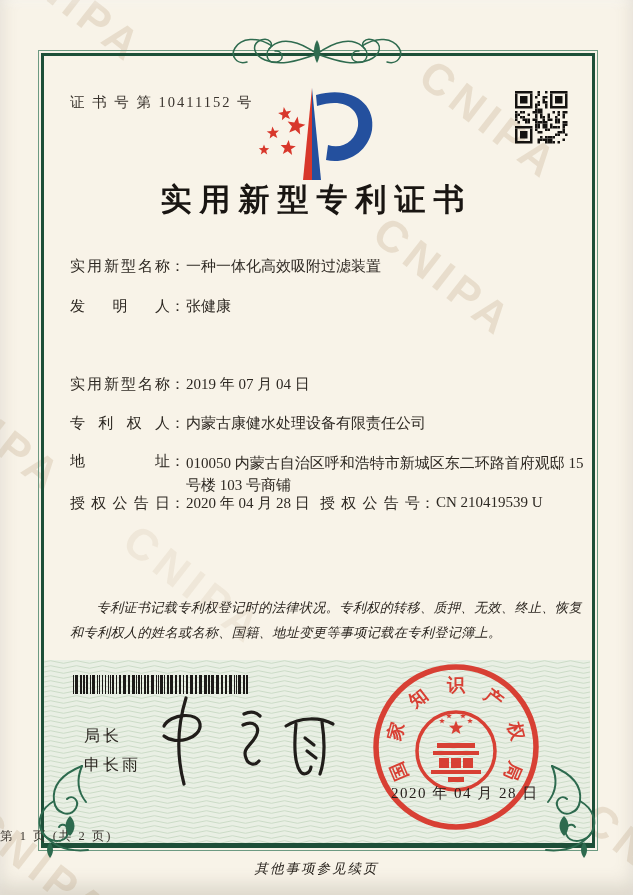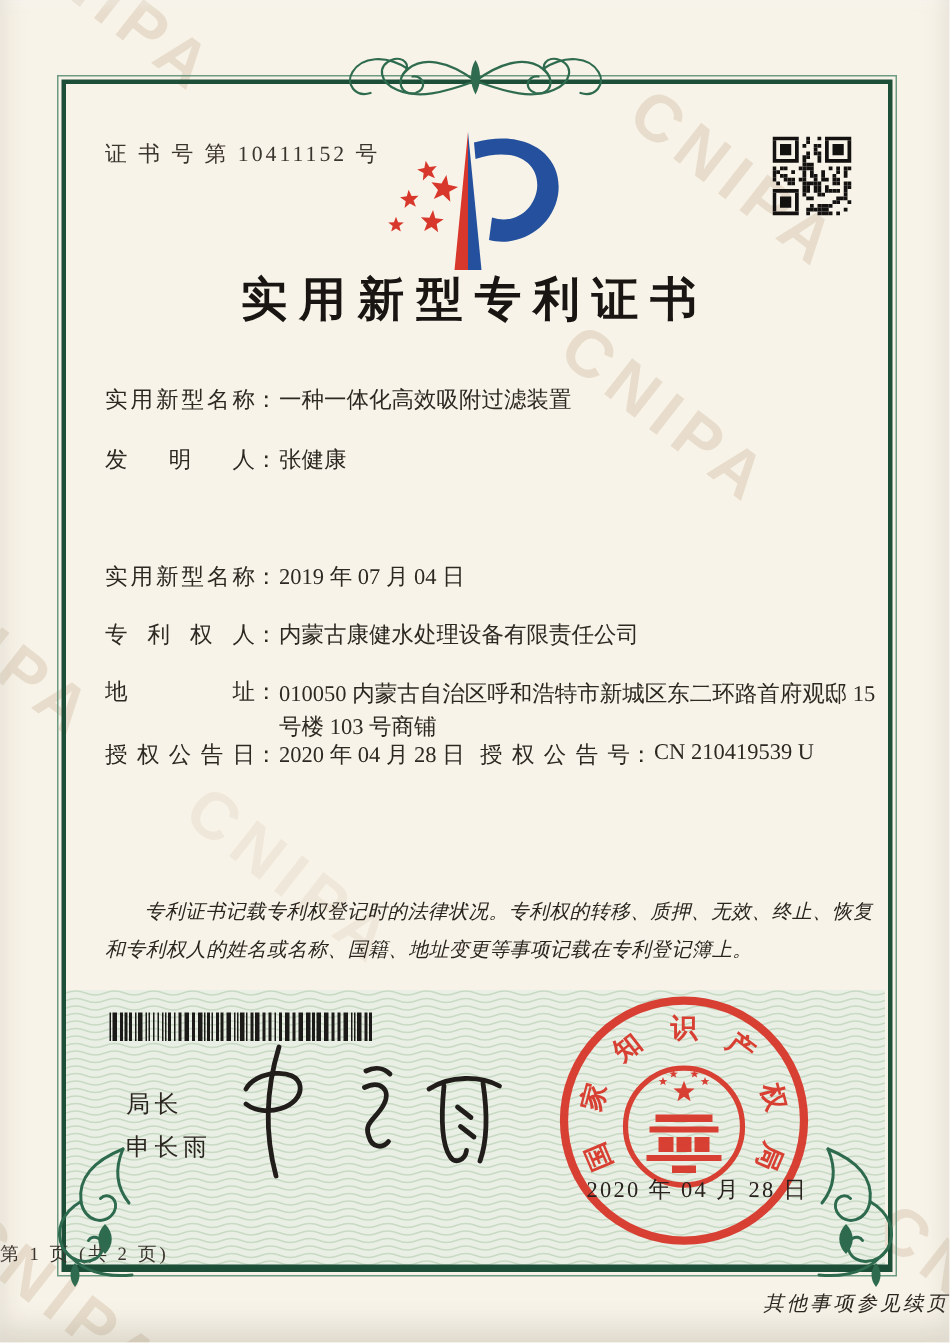--- a/index.html
+++ b/index.html
@@ -45,21 +45,21 @@
   .signer{position:absolute;left:84px;font-size:16px;color:#2b2620;z-index:3;
       font-family:"Liberation Sans",sans-serif;letter-spacing:3px;}
   #signature{position:absolute;left:148px;top:690px;z-index:3;}
 
   #seal{position:absolute;left:368px;top:659px;z-index:4;opacity:.95;}
   .seal-date{position:absolute;left:391px;top:784px;font-size:15px;color:#28211e;
       letter-spacing:1.5px;z-index:5;}
 
   .pagenote{position:absolute;left:0;top:828px;width:633px;
       font-size:12.5px;color:#3a342e;letter-spacing:2px;z-index:3;}
-  .contnote{position:absolute;left:0;top:860px;width:633px;text-align:right;
+  .contnote{position:absolute;left:0;top:860px;width:633px;text-align:center;
       font-size:13.5px;color:#2a251f;font-style:italic;letter-spacing:2px;z-index:3;}
 
   .corner{position:absolute;z-index:4;}
   #flourish-top{position:absolute;left:226px;top:30px;z-index:3;}
 </style>
 </head>
 <body>
 
 <div id="page">
 

